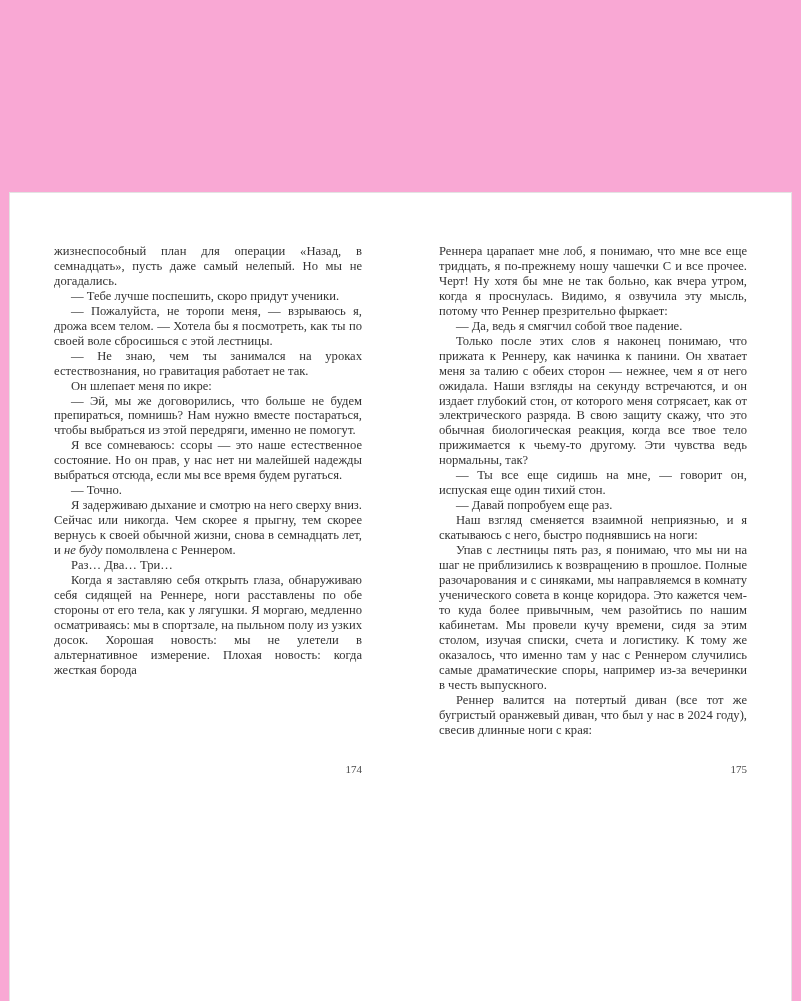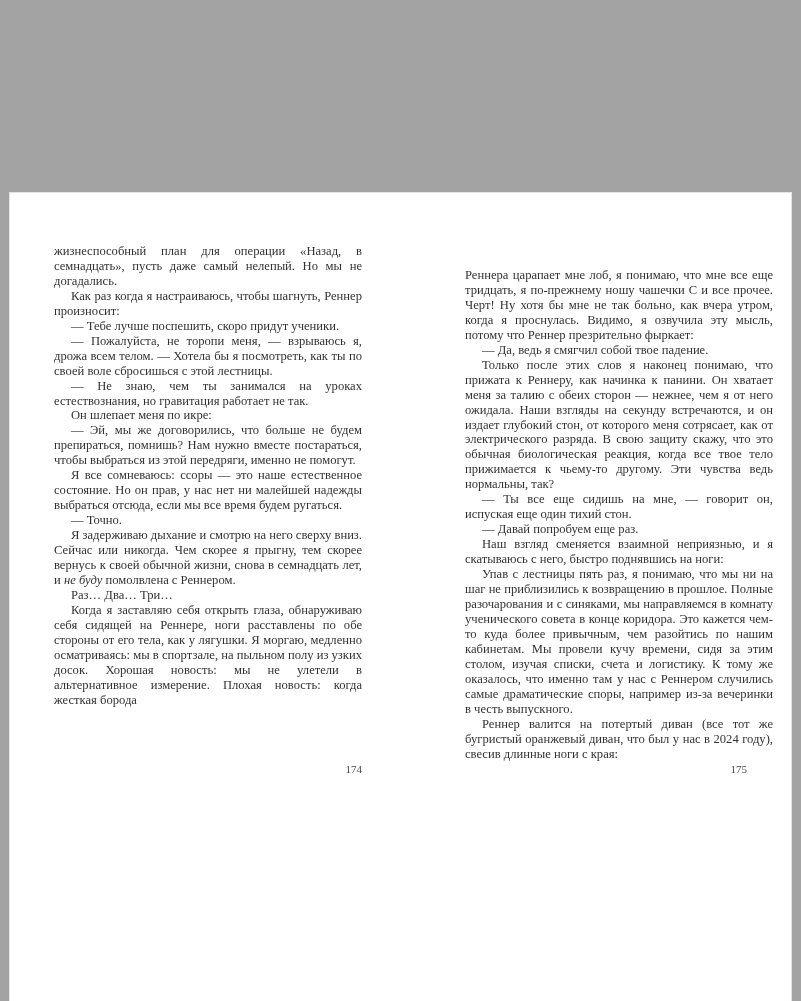--- a/index.html
+++ b/index.html
@@ -4,21 +4,21 @@
 <style>
   html, body {
     margin: 0;
     padding: 0;
     background: #ffffff;
   }
   .canvas {
     position: relative;
     width: 801px;
     height: 1001px;
-    background: #a3a3a3;
+    background: #f9a8d4;
     overflow: hidden;
     font-family: "Liberation Serif", "DejaVu Serif", serif;
     color: #333333;
   }
   .spread {
     position: absolute;
     left: 9px;
     right: 9px;
     top: 192px;
     height: 830px;
@@ -38,42 +38,41 @@
   }
   .text-col p {
     margin: 0;
     padding: 0;
     text-indent: 17px;
   }
   .text-col p.noindent {
     text-indent: 0;
   }
   .left-col  { left: 54px; }
-  .right-col { left: 465px; margin-top: 24px; }
+  .right-col { left: 439px; }
   .page-number {
     position: absolute;
     top: 763px;
     width: 308px;
     text-align: right;
     font-size: 11px;
     color: #4a4a4a;
   }
   .pn-left  { left: 54px; }
   .pn-right { left: 439px; }
   i { font-style: italic; }
 </style>
 </head>
 <body>
 
 <div class="canvas">
   <div class="spread"></div>
 
   <div class="text-col left-col">
       <p class="noindent"><span>жизнеспособный план для операции «Назад, в семнадцать», пусть даже самый нелепый. Но мы не догадались.</span></p>
-      <p><span>Как раз когда я настраиваюсь, чтобы шагнуть, Реннер произносит:</span></p>
       <p><span>— Тебе лучше поспешить, скоро придут ученики.</span></p>
       <p><span>— Пожалуйста, не торопи меня, — взрываюсь я, дрожа всем телом. — Хотела бы я посмотреть, как ты по своей воле сбросишься с этой лестницы.</span></p>
       <p><span>— Не знаю, чем ты занимался на уроках естествознания, но гравитация работает не так.</span></p>
       <p><span>Он шлепает меня по икре:</span></p>
       <p><span>— Эй, мы же договорились, что больше не будем препираться, помнишь? Нам нужно вместе постараться, чтобы выбраться из этой передряги, именно не помогут.</span></p>
       <p><span>Я все сомневаюсь: ссоры — это наше естественное состояние. Но он прав, у нас нет ни малейшей надежды выбраться отсюда, если мы все время будем ругаться.</span></p>
       <p><span>— Точно.</span></p>
       <p><span>Я задерживаю дыхание и смотрю на него сверху вниз. Сейчас или никогда. Чем скорее я прыгну, тем скорее вернусь к своей обычной жизни, снова в семнадцать лет, и </span><i>не буду</i><span> помолвлена с Реннером.</span></p>
       <p><span>Раз… Два… Три…</span></p>
       <p><span>Когда я заставляю себя открыть глаза, обнаруживаю себя сидящей на Реннере, ноги расставлены по обе стороны от его тела, как у лягушки. Я моргаю, медленно осматриваясь: мы в спортзале, на пыльном полу из узких досок. Хорошая новость: мы не улетели в альтернативное измерение. Плохая новость: когда жесткая борода</span></p>

